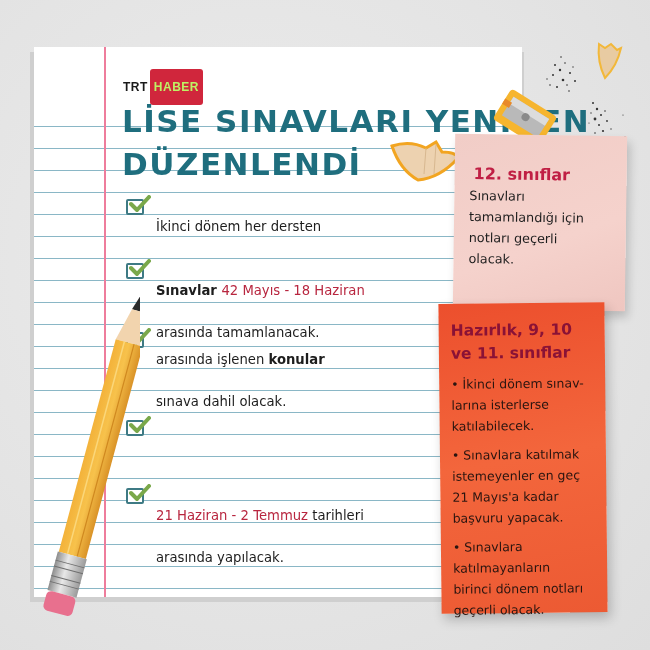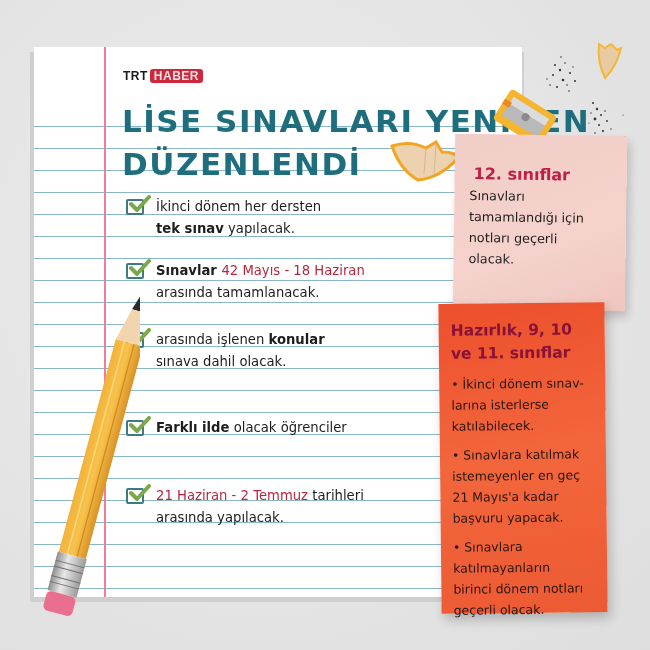--- a/index.html
+++ b/index.html
@@ -26,29 +26,29 @@
     position: absolute; left: 0; top: 0; width: 100%; height: 58px; background: #fff;
   }
   .margin-line {
     position: absolute; left: 70px; top: 0; width: 2px; height: 100%; background: #ee7d9c;
   }
   .logo {
     position: absolute; left: 123px; top: 69px; display: flex; align-items: center;
     font-family: "Liberation Sans", sans-serif; font-weight: bold; font-size: 12px; letter-spacing: 0.5px;
   }
   .logo .trt { color: #1a1a1a; margin-right: 2px; }
-  .logo .haber { color: #e5e5e5; background: #d0263c; padding: 0 4px; border-radius: 3px; }
+  .logo .haber { color: #bef264; background: #d0263c; padding: 11px 4px; border-radius: 3px; }
   .title {
     position: absolute; left: 122px; color: #1f6e7e; font-weight: bold;
     font-family: "DejaVu Sans", sans-serif; font-size: 31px; letter-spacing: 1.5px;
   }
   .title.l1 { top: 103px; }
   .title.l2 { top: 146px; }
   .item { position: absolute; left: 126px; font-size: 13.2px; color: #1d1d1d; line-height: 22px; }
-  .item .row { display: block; white-space: nowrap; padding-left: 30px; }
+  .item .row { display: block; white-space: nowrap; padding-left: 30px; margin-top: 20px; }
   .check {
     position: absolute; left: 0; top: 3px; width: 18px; height: 16px;
     border: 2px solid #3e7a84; border-radius: 2px; background: #fff;
   }
   .check svg { position: absolute; left: 1px; top: -6px; }
   .b { font-weight: bold; }
   .red { color: #b8263f; }
   .pink-note {
     position: absolute; left: 454px; top: 135px; width: 172px; height: 175px;
     background: linear-gradient(160deg, #f1cdc7 0%, #f5d2cc 60%, #efc6c0 100%);
@@ -90,21 +90,20 @@
 <div class="title l1">LİSE SINAVLARI YENİDEN</div>
 <div class="title l2">DÜZENLENDİ</div>
 
 <div class="item" style="top:196px;">
   <span class="check">
     <svg width="22" height="18" viewBox="0 0 22 18">
         <path d="M2 9 L8 15 L20 2" stroke="#7aa84a" stroke-width="4" fill="none" stroke-linecap="round" stroke-linejoin="round"></path>
       </svg>
   </span>
   <span class="row"><span>İkinci dönem her dersten</span></span>
-  <span class="row"><span class="b">tek sınav</span><span> yapılacak.</span></span>
 </div>
 
 <div class="item" style="top:260px;">
   <span class="check">
     <svg width="22" height="18" viewBox="0 0 22 18">
         <path d="M2 9 L8 15 L20 2" stroke="#7aa84a" stroke-width="4" fill="none" stroke-linecap="round" stroke-linejoin="round"></path>
       </svg>
   </span>
   <span class="row"><span class="b">Sınavlar </span><span class="red">42 Mayıs - 18 Haziran</span></span>
   <span class="row"><span>arasında tamamlanacak.</span></span>
@@ -119,21 +118,20 @@
   <span class="row"><span>arasında işlenen </span><span class="b">konular</span></span>
   <span class="row"><span>sınava dahil olacak.</span></span>
 </div>
 
 <div class="item" style="top:417px;">
   <span class="check">
     <svg width="22" height="18" viewBox="0 0 22 18">
         <path d="M2 9 L8 15 L20 2" stroke="#7aa84a" stroke-width="4" fill="none" stroke-linecap="round" stroke-linejoin="round"></path>
       </svg>
   </span>
-  <span class="row"><span class="b">Farklı ilde</span><span> olacak öğrenciler</span></span>
 </div>
 
 <div class="item" style="top:485px;">
   <span class="check">
     <svg width="22" height="18" viewBox="0 0 22 18">
         <path d="M2 9 L8 15 L20 2" stroke="#7aa84a" stroke-width="4" fill="none" stroke-linecap="round" stroke-linejoin="round"></path>
       </svg>
   </span>
   <span class="row"><span class="red">21 Haziran - 2 Temmuz</span><span> tarihleri</span></span>
   <span class="row"><span>arasında yapılacak.</span></span>

